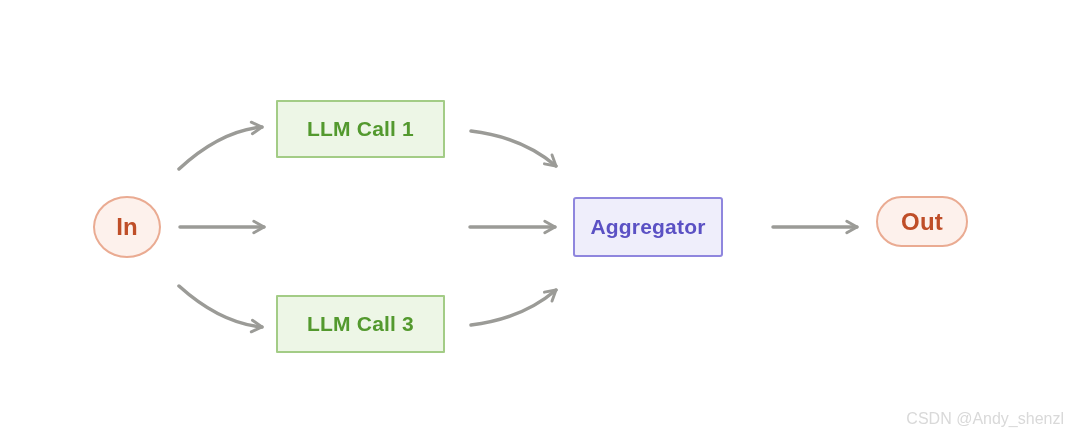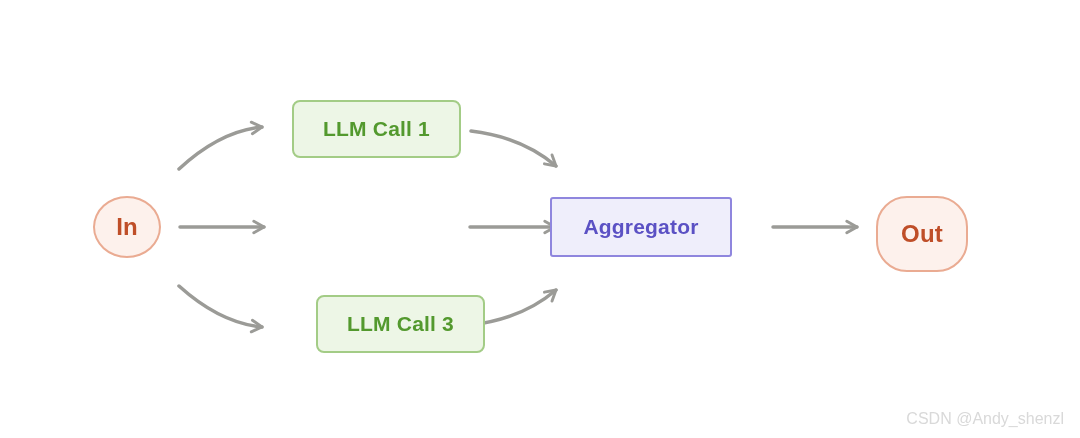--- a/index.html
+++ b/index.html
@@ -37,36 +37,36 @@
   .node {
     position: absolute;
     display: flex;
     align-items: center;
     justify-content: center;
     box-sizing: border-box;
     font-weight: bold;
     letter-spacing: 0.2px;
   }
   .llm-box {
-    left: 292px;
+    left: 276px;
     width: 169px;
     height: 58px;
     background: var(--green-fill, #edf6e6);
     border: 2px solid var(--green-border, #a3cc86);
-    border-radius: 8px;
+    border-radius: 1px;
     color: var(--green-text, #53992e);
     font-size: 21px;
   }
   .llm-1 { top: 100px; }
   .llm-2 { top: 198px; }
-  .llm-3 { top: 295px; margin-left: 24px; }
+  .llm-3 { top: 295px; }
   .agg-box {
-    left: 550px;
+    left: 573px;
     top: 197px;
-    width: 182px;
+    width: 150px;
     height: 60px;
     background: var(--purple-fill, #efeefb);
     border: 2px solid var(--purple-border, #8f86de);
     border-radius: 3px;
     color: var(--purple-text, #5b51c4);
     font-size: 21px;
   }
   .pill {
     background: var(--pink-fill, #fdf1ec);
     border: 2px solid var(--pink-border, #eaab92);
@@ -77,21 +77,21 @@
     left: 93px;
     top: 196px;
     width: 68px;
     height: 62px;
     border-radius: 50%;
   }
   .out-node {
     left: 876px;
     top: 196px;
     width: 92px;
-    height: 76px;
+    height: 51px;
     border-radius: 31px;
   }
   .watermark {
     position: absolute;
     right: 16px;
     bottom: 10px;
     color: var(--watermark, #d9d9d9);
     font-size: 16px;
     font-weight: normal;
   }

